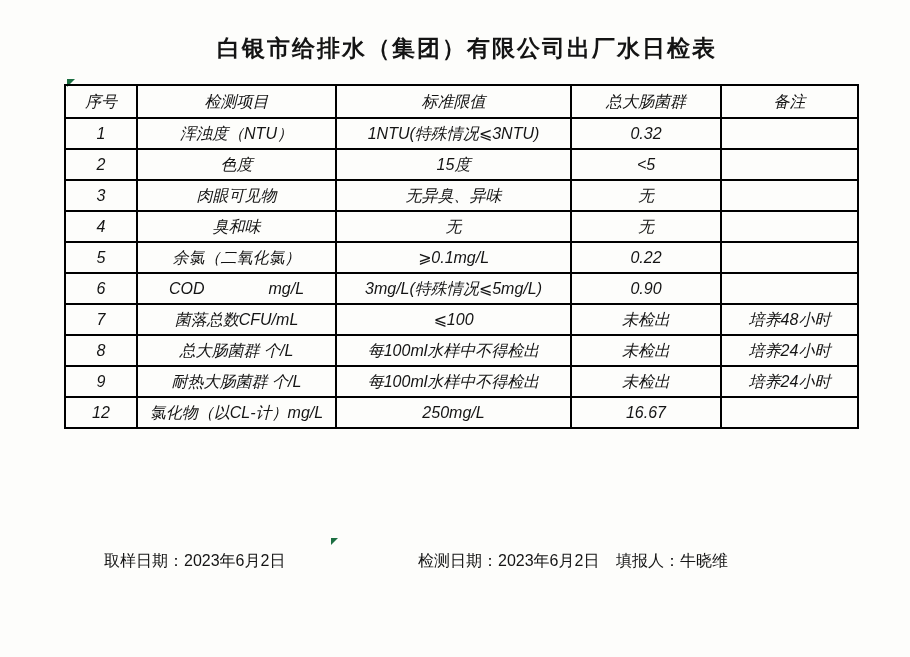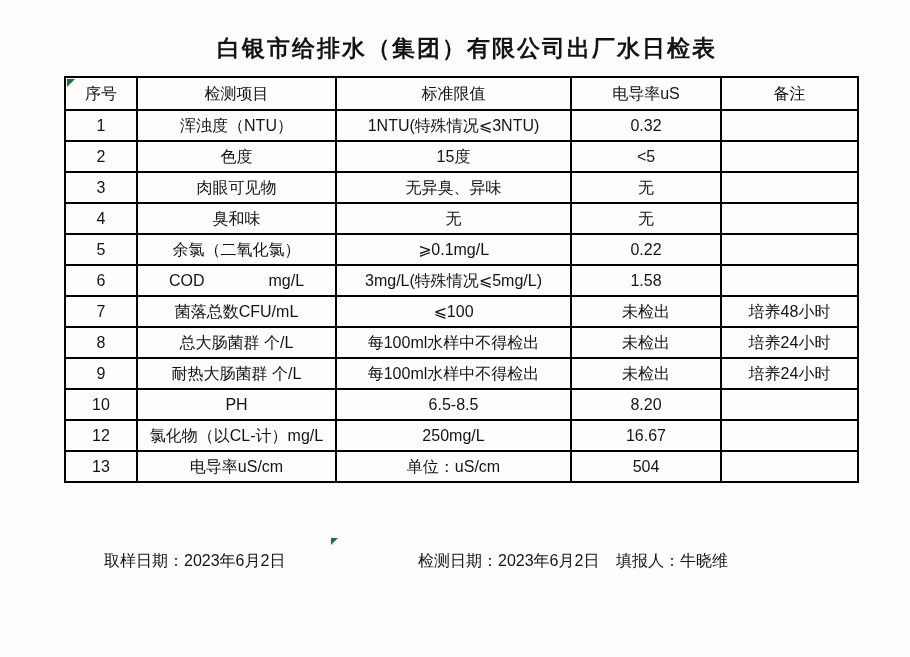--- a/index.html
+++ b/index.html
@@ -6,23 +6,24 @@
   body{
     width:910px;height:657px;position:relative;overflow:hidden;
     background:#fdfdfb;color:#141414;
     font-family:"Liberation Sans","DejaVu Sans",sans-serif;
   }
   .title{
     position:absolute;top:33px;left:12px;width:910px;
     text-align:center;font-size:23px;font-weight:bold;letter-spacing:2px;
   }
   table.report{
-    position:absolute;left:64px;top:76px;
+    position:absolute;left:64px;top:84px;
     border-collapse:collapse;table-layout:fixed;
     background:transparent;
+    font-style:italic;
   }
   table.report col.c0{width:72px;}
   table.report col.c1{width:199px;}
   table.report col.c2{width:235px;}
   table.report col.c3{width:150px;}
   table.report col.c4{width:137px;}
   table.report th, table.report td{
     border:2px solid #000;
     text-align:center;vertical-align:middle;
     font-size:16px;font-weight:normal;
@@ -59,21 +60,21 @@
       <col class="c1">
       <col class="c2">
       <col class="c3">
       <col class="c4">
     </colgroup>
   <thead>
     <tr>
       <th>序号</th>
       <th>检测项目</th>
       <th>标准限值</th>
-      <th>电导率uS</th>
+      <th>总大肠菌群</th>
       <th>备注</th>
     </tr>
   </thead>
   <tbody>
     <tr>
       <td>1</td>
       <td>浑浊度（NTU）</td>
       <td>1NTU(特殊情况⩽3NTU)</td>
       <td>0.32</td>
       <td></td>
@@ -103,21 +104,21 @@
       <td>5</td>
       <td>余氯（二氧化氯）</td>
       <td>⩾0.1mg/L</td>
       <td>0.22</td>
       <td></td>
     </tr>
     <tr>
       <td>6</td>
       <td>COD　　　　mg/L</td>
       <td>3mg/L(特殊情况⩽5mg/L)</td>
-      <td>1.58</td>
+      <td>0.90</td>
       <td></td>
     </tr>
     <tr>
       <td>7</td>
       <td>菌落总数CFU/mL</td>
       <td>⩽100</td>
       <td>未检出</td>
       <td>培养48小时</td>
     </tr>
     <tr>
@@ -128,38 +129,24 @@
       <td>培养24小时</td>
     </tr>
     <tr>
       <td>9</td>
       <td>耐热大肠菌群 个/L</td>
       <td>每100ml水样中不得检出</td>
       <td>未检出</td>
       <td>培养24小时</td>
     </tr>
     <tr>
-      <td>10</td>
-      <td>PH</td>
-      <td>6.5-8.5</td>
-      <td>8.20</td>
-      <td></td>
-    </tr>
-    <tr>
       <td>12</td>
       <td>氯化物（以CL-计）mg/L</td>
       <td>250mg/L</td>
       <td>16.67</td>
-      <td></td>
-    </tr>
-    <tr>
-      <td>13</td>
-      <td>电导率uS/cm</td>
-      <td>单位：uS/cm</td>
-      <td>504</td>
       <td></td>
     </tr>
   </tbody>
 </table>
 
 <div class="footer">
   <span class="f1">取样日期：2023年6月2日</span>
   <span class="f2">检测日期：2023年6月2日</span>
   <span class="f3">填报人：牛晓维</span>
 </div>

